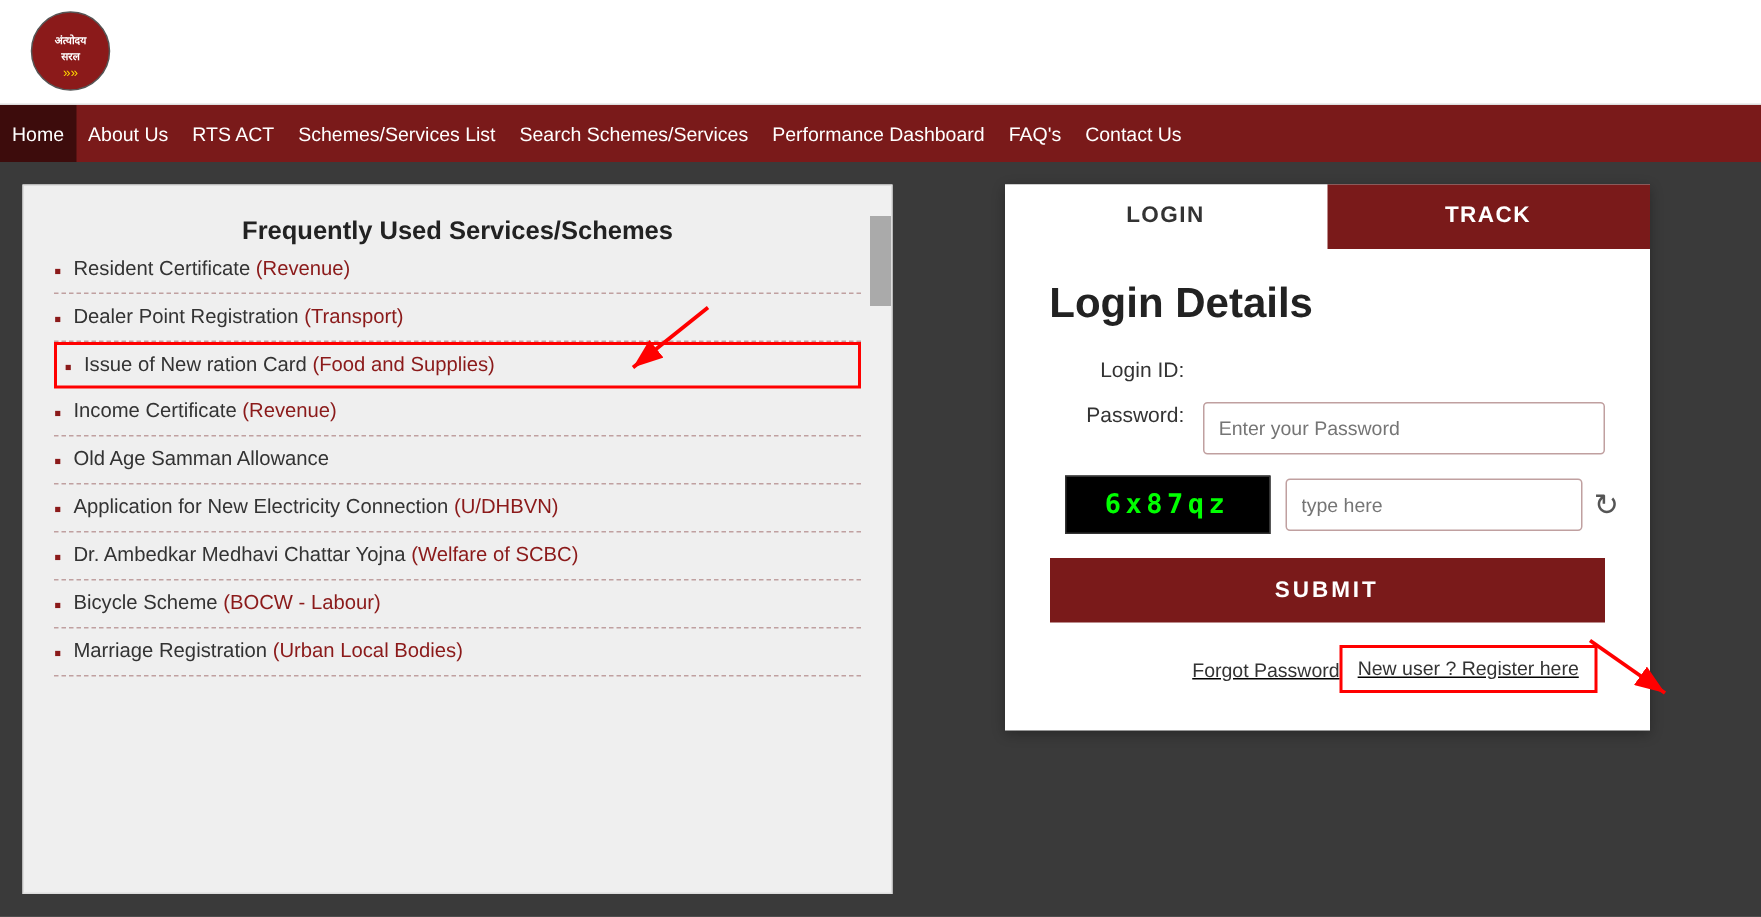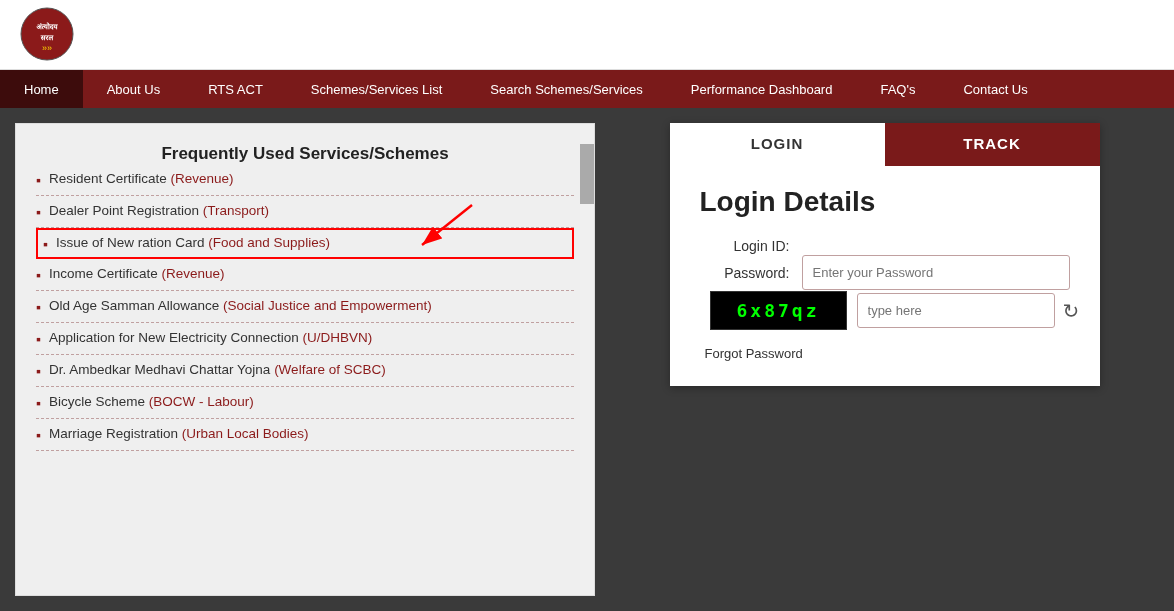--- a/index.html
+++ b/index.html
@@ -34,21 +34,21 @@
 
     
     .navbar {
       background: #7a1a1a;
       display: flex;
       align-items: stretch;
       height: 38px;
     }
     .nav-item {
       color: #fff;
-      padding: 0 24px;
+      padding: 0 8px;
       font-size: 13px;
       display: flex;
       align-items: center;
       cursor: pointer;
       white-space: nowrap;
       text-align: right;
     }
     .nav-item.active { background: #3d0c0c; }
 
     
@@ -167,22 +167,22 @@
     }
     .login-details-title {
       font-size: 28px;
       font-weight: bold;
       color: #222;
       text-align: left;
       margin-bottom: 20px;
     }
     .form-row {
       display: flex;
-      align-items: center;
-      margin-bottom: 1px;
+      align-items: flex-start;
+      margin-bottom: 14px;
     }
     .form-label {
       width: 90px;
       font-size: 14px;
       color: #333;
       font-weight: normal;
       text-align: right;
       margin-right: 12px;
     }
     .form-input {
@@ -238,23 +238,24 @@
       padding: 13px;
       font-size: 15px;
       font-weight: bold;
       letter-spacing: 2px;
       cursor: pointer;
       margin-bottom: 15px;
     }
 
     .bottom-links {
       display: flex;
-      justify-content: flex-start;
+      justify-content: flex-end;
       align-items: center;
       padding: 0 5px;
+      text-decoration: underline;
     }
     .forgot-link {
       font-size: 13px;
       color: #333;
       cursor: pointer;
       text-decoration: none;
     }
     .register-box {
       border: 2px solid red;
       padding: 5px 10px;
@@ -322,21 +323,21 @@
           </defs>
           <line x1="60" y1="5" x2="10" y2="45" stroke="red" stroke-width="2.5" marker-end="url(#arrowhead)"></line>
         </svg>
       </li>
       <li>
         <span class="bullet">▪</span>
         <span class="link-text">Income Certificate</span>&nbsp;<span class="link-dept">(Revenue)</span>
       </li>
       <li>
         <span class="bullet">▪</span>
-        <span class="link-text">Old Age Samman Allowance</span>&nbsp;<span class="link-dept">(Social Justice and Empowerment)</span>
+        <span class="link-text">Old Age Samman Allowance</span>&nbsp;
       </li>
       <li>
         <span class="bullet">▪</span>
         <span class="link-text">Application for New Electricity Connection</span>&nbsp;<span class="link-dept">(U/DHBVN)</span>
       </li>
       <li>
         <span class="bullet">▪</span>
         <span class="link-text">Dr. Ambedkar Medhavi Chattar Yojna</span>&nbsp;<span class="link-dept">(Welfare of SCBC)</span>
       </li>
       <li>
@@ -372,20 +373,35 @@
           <label class="form-label">Password:</label>
           <input class="form-input" type="password" placeholder="Enter your Password" style="">
         </div>
 
         <div class="captcha-row">
           <div class="captcha-image">6x87qz</div>
           <input class="captcha-input" type="text" placeholder="type here" style="">
           <button class="refresh-btn" title="Refresh Captcha">↻</button>
         </div>
 
+        <button class="submit-btn">SUBMIT</button>
 
         <div class="bottom-links">
           <a class="forgot-link">Forgot Password</a>
+          <div class="register-arrow-container" style="position:relative;">
+            <div class="register-box">
+              <a class="register-link">New user ? Register here</a>
+            </div>
+
+            <svg style="position:absolute; bottom:-10px; right:-60px;" width="70" height="50">
+              <defs>
+                <marker id="arrowhead2" markerWidth="8" markerHeight="6" refX="8" refY="3" orient="auto">
+                  <polygon points="0 0, 8 3, 0 6" fill="red"></polygon>
+                </marker>
+              </defs>
+              <line x1="5" y1="5" x2="55" y2="40" stroke="red" stroke-width="2.5" marker-end="url(#arrowhead2)"></line>
+            </svg>
+          </div>
         </div>
       </div>
     </div>
   </div>
 </div>
 
 </body></html>

